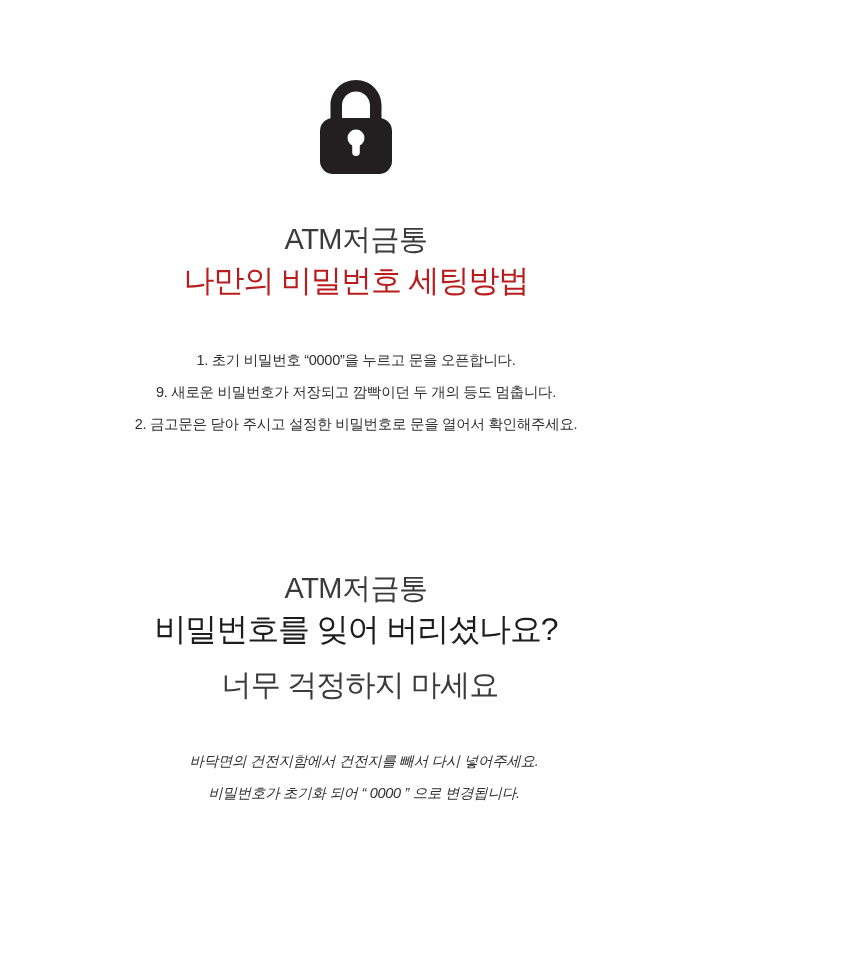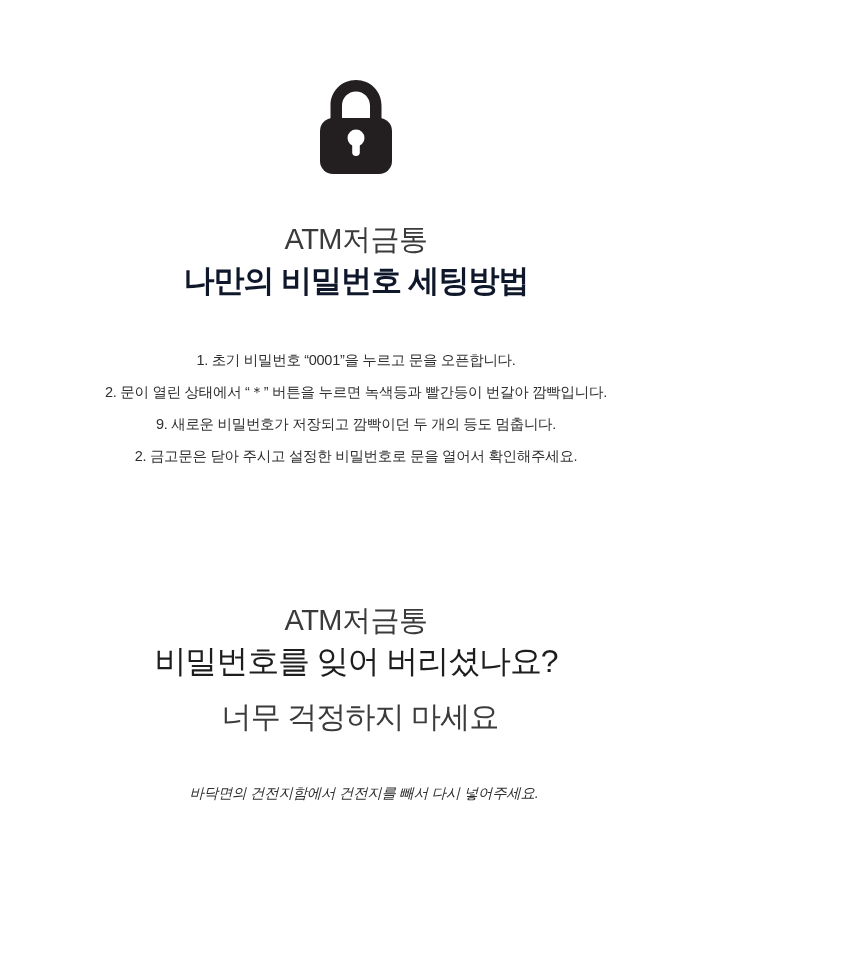--- a/index.html
+++ b/index.html
@@ -44,24 +44,24 @@
   .heading-sub {
     font-size: 29px;
     font-weight: 400;
     letter-spacing: -0.5px;
     line-height: 1.22;
     color: #3b3b3b;
     margin: 0;
   }
   .heading-main {
     font-size: 31px;
-    font-weight: 700;
+    font-weight: 400;
     letter-spacing: -1.0px;
     line-height: 1.28;
-    color: #0f172a;
+    color: #b91c1c;
     margin: 4px 0 0 0;
   }
 
   .steps {
     margin: 44px 0 0 0;
     padding: 0;
     list-style: none;
   }
   .steps li {
     font-size: 14.5px;
@@ -140,30 +140,30 @@
         <rect x="44.2" y="62" width="7.6" height="18" rx="3.8" ry="3.8" fill="#ffffff"></rect>
       </svg>
     </span>
   </div>
 
   <div class="section sec1">
     <p class="heading-sub">ATM저금통</p>
     <h1 class="heading-main">나만의 비밀번호 세팅방법</h1>
 
     <ul class="steps">
-      <li>1. 초기 비밀번호 “0001”을 누르고 문을 오픈합니다.</li>
-      <li>2. 문이 열린 상태에서 “＊” 버튼을 누르면 녹색등과 빨간등이 번갈아 깜빡입니다.</li>
+      <li>1. 초기 비밀번호 “0000”을 누르고 문을 오픈합니다.</li>
       <li>9. 새로운 비밀번호가 저장되고 깜빡이던 두 개의 등도 멈춥니다.</li>
       <li>2. 금고문은 닫아 주시고 설정한 비밀번호로 문을 열어서 확인해주세요.</li>
     </ul>
   </div>
 
   <div class="section sec2">
     <p class="heading-sub2">ATM저금통</p>
     <h2 class="heading-main2">비밀번호를 잊어 버리셨나요?</h2>
     <p class="heading-main2-light">너무 걱정하지 마세요</p>
 
     <ul class="notes">
       <li>바닥면의 건전지함에서 건전지를 빼서 다시 넣어주세요.</li>
+      <li>비밀번호가 초기화 되어 “ 0000 ” 으로 변경됩니다.</li>
     </ul>
   </div>
 
 </div>
 
 </body></html>

